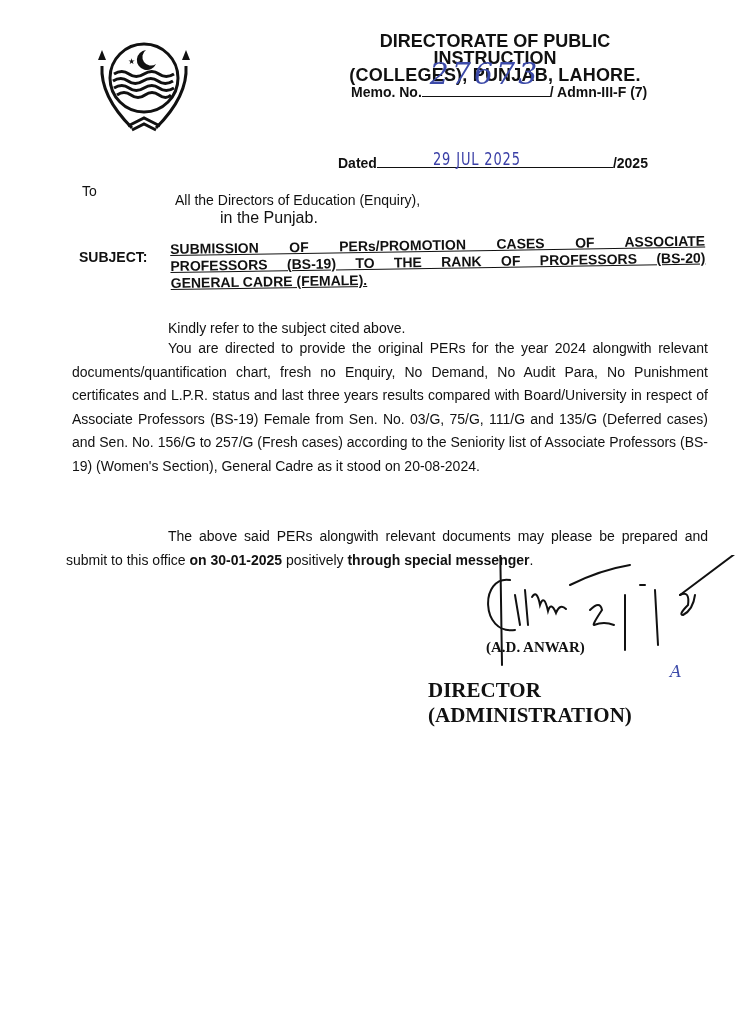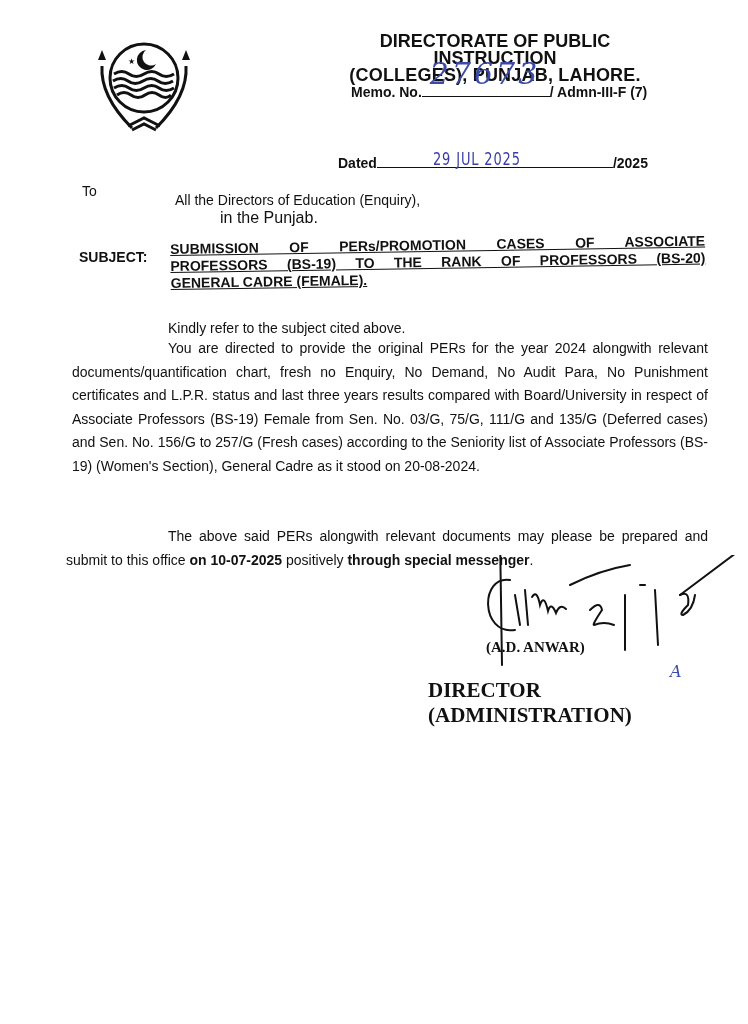--- a/index.html
+++ b/index.html
@@ -71,21 +71,21 @@
 
 <div class="abs subjlabel">SUBJECT:</div>
 <div class="abs subj">
   <span class="line">SUBMISSION OF PERs/PROMOTION CASES OF ASSOCIATE</span>
   <span class="line">PROFESSORS (BS-19) TO THE RANK OF PROFESSORS (BS-20)</span>
   <span class="line last">GENERAL CADRE (FEMALE).</span>
 </div>
 
 <div class="abs para p1">Kindly refer to the subject cited above.</div>
 <div class="abs para p2">You are directed to provide the original PERs for the year 2024 alongwith relevant documents/quantification chart, fresh no Enquiry, No Demand, No Audit Para, No Punishment certificates and L.P.R. status and last three years results compared with Board/University in respect of Associate Professors (BS-19) Female from Sen. No. 03/G, 75/G, 111/G and 135/G (Deferred cases) and Sen. No. 156/G to 257/G (Fresh cases) according to the Seniority list of Associate Professors (BS-19) (Women's Section), General Cadre as it stood on 20-08-2024.</div>
-<div class="abs para p3"><span>The above said PERs alongwith relevant documents may please be prepared and submit to this office </span><b>on 10-07-2025</b><span> positively </span><b>through special messenger</b><span>.</span></div>
+<div class="abs para p3"><span>The above said PERs alongwith relevant documents may please be prepared and submit to this office </span><b>on 30-01-2025</b><span> positively </span><b>through special messenger</b><span>.</span></div>
 
 <svg class="abs sig" viewBox="0 0 310 120">
   <g fill="none" stroke="#111" stroke-width="2" stroke-linecap="round">
     <path d="M70 25 C40 20 40 80 75 75"></path>
     <path d="M60 -20 L62 110"></path>
     <path d="M75 40 L80 70 M85 35 L88 70 M92 42 q5 -8 8 8 q4 -12 8 6 q3 -10 8 2 q4 -10 10 -4"></path>
     <path d="M130 30 q30 -15 60 -20"></path>
     <path d="M150 55 q10 -10 12 0 q-10 15 -8 15 q10 -4 20 0"></path>
     <path d="M185 40 L185 95 M215 35 L218 90"></path>
     <path d="M200 30 L205 30"></path>

